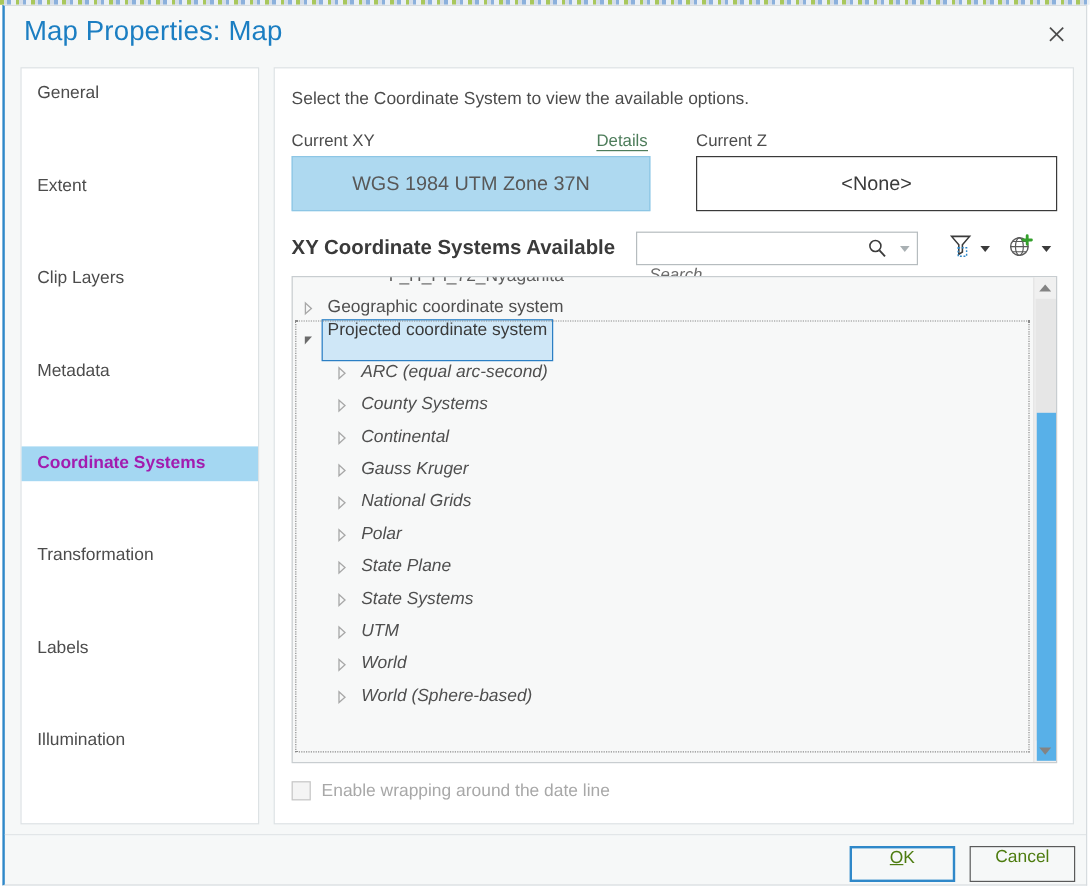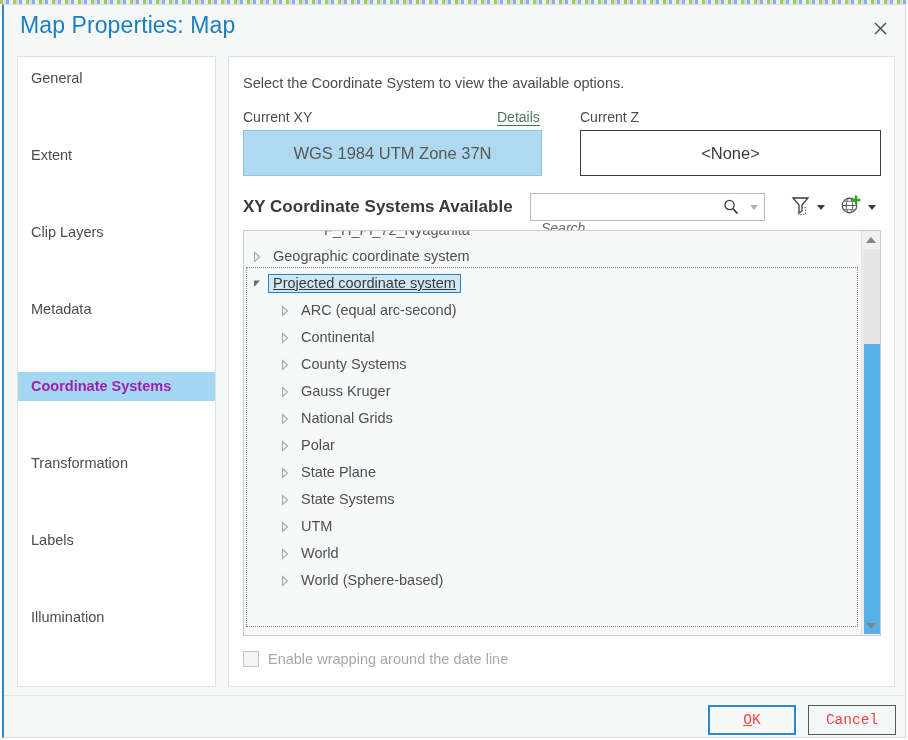--- a/index.html
+++ b/index.html
@@ -285,26 +285,25 @@
     font-size: 14.5px;
     color: #4f4f4f;
     white-space: nowrap;
     cursor: pointer;
     position: relative;
   }
   .tree-row .label { padding: 1px 5px 2px 5px; }
   .tree-row.selected > .label {
     background: #cfe7f7;
     border: 1px solid #2b7fc4;
-    padding: 0px 4px 1px 4px;
+    padding: 0px 4px 17px 4px;
     color: #3a3a3a;
-    text-decoration: underline;
   }
   .tw-depth0 { padding-left: 6px; }
-  .tw-depth1 { padding-left: 34px; }
+  .tw-depth1 { padding-left: 34px; font-style: italic; }
 
   .arrow {
     width: 14px;
     height: 14px;
     margin-right: 4px;
     flex: 0 0 14px;
     position: relative;
   }
   .arrow.collapsed::before {
     content: "";
@@ -412,26 +411,24 @@
     height: 1px;
     background: #e2e6e8;
   }
   .dlg-button {
     position: absolute;
     top: 700px;
     height: 30px;
     background: #f6f8f8;
     box-sizing: border-box;
     display: flex;
-    align-items: center;
     justify-content: center;
     font-size: 14.5px;
-    color: #ef4444;
-    cursor: pointer;
-    font-family: Liberation Mono, monospace;
+    color: #4d7c0f;
+    cursor: pointer;
   }
   #ok-button {
     left: 704px;
     width: 88px;
     border: 2px solid #2f88c9;
   }
   #cancel-button {
     left: 804px;
     width: 88px;
     border: 1px solid #5a5a5a;
@@ -548,30 +545,30 @@
           </span>
           <span class="label">ARC (equal arc-second)</span>
         </div>
 
         <div class="tree-row tw-depth1">
           <span class="arrow collapsed">
             <svg width="12" height="14" viewBox="0 0 12 14">
               <path d="M3.5 2.5 L8.5 7 L3.5 11.5 Z" fill="none" stroke="#a8a8a8" stroke-width="1.1"></path>
             </svg>
           </span>
+          <span class="label">County Systems</span>
+        </div>
+
+        <div class="tree-row tw-depth1">
+          <span class="arrow collapsed">
+            <svg width="12" height="14" viewBox="0 0 12 14">
+              <path d="M3.5 2.5 L8.5 7 L3.5 11.5 Z" fill="none" stroke="#a8a8a8" stroke-width="1.1"></path>
+            </svg>
+          </span>
           <span class="label">Continental</span>
-        </div>
-
-        <div class="tree-row tw-depth1">
-          <span class="arrow collapsed">
-            <svg width="12" height="14" viewBox="0 0 12 14">
-              <path d="M3.5 2.5 L8.5 7 L3.5 11.5 Z" fill="none" stroke="#a8a8a8" stroke-width="1.1"></path>
-            </svg>
-          </span>
-          <span class="label">County Systems</span>
         </div>
 
         <div class="tree-row tw-depth1">
           <span class="arrow collapsed">
             <svg width="12" height="14" viewBox="0 0 12 14">
               <path d="M3.5 2.5 L8.5 7 L3.5 11.5 Z" fill="none" stroke="#a8a8a8" stroke-width="1.1"></path>
             </svg>
           </span>
           <span class="label">Gauss Kruger</span>
         </div>

